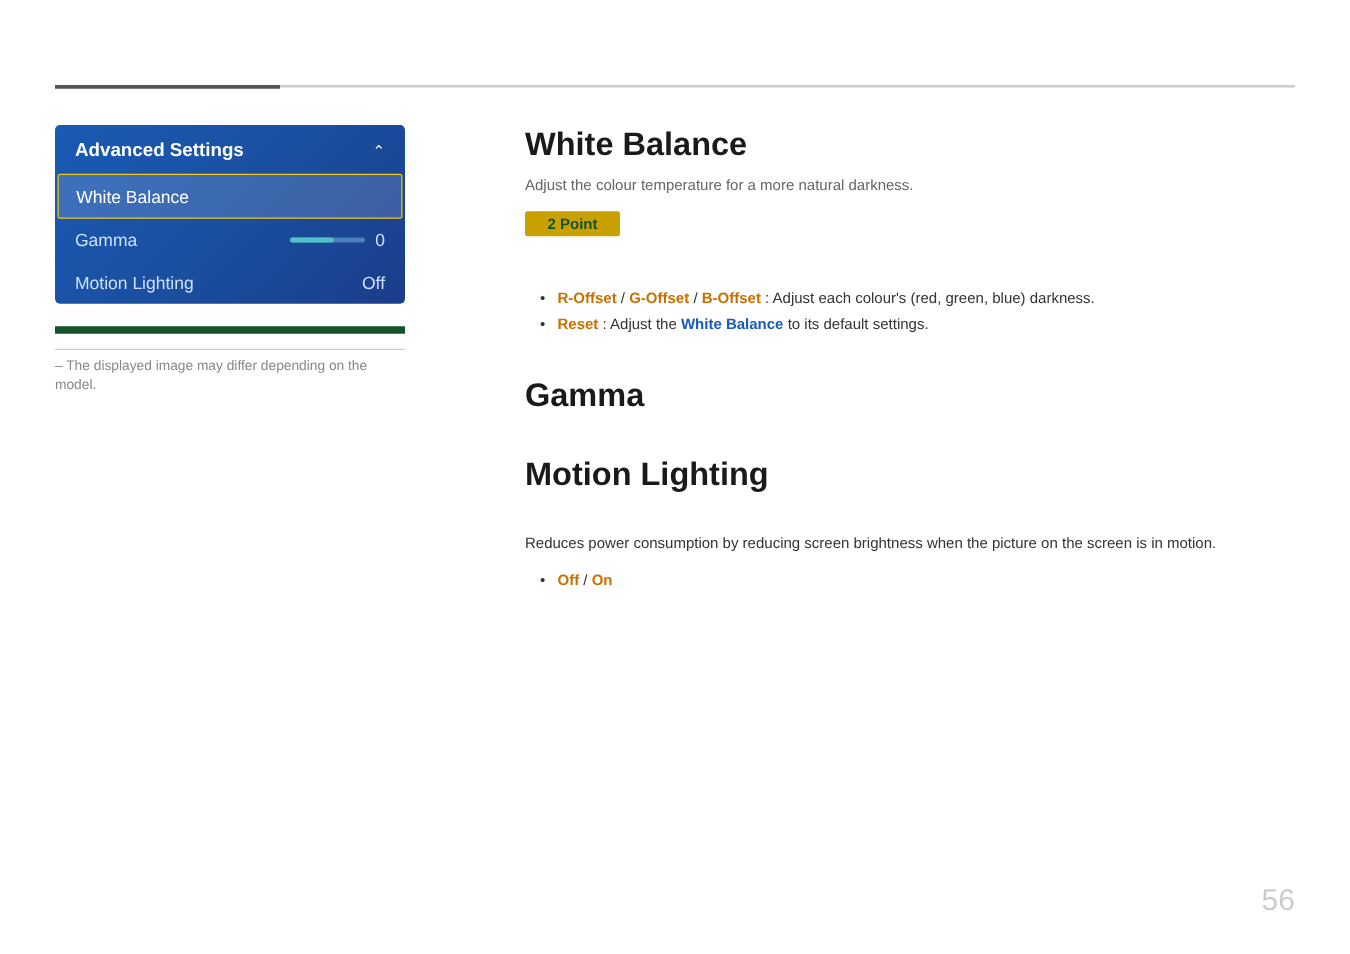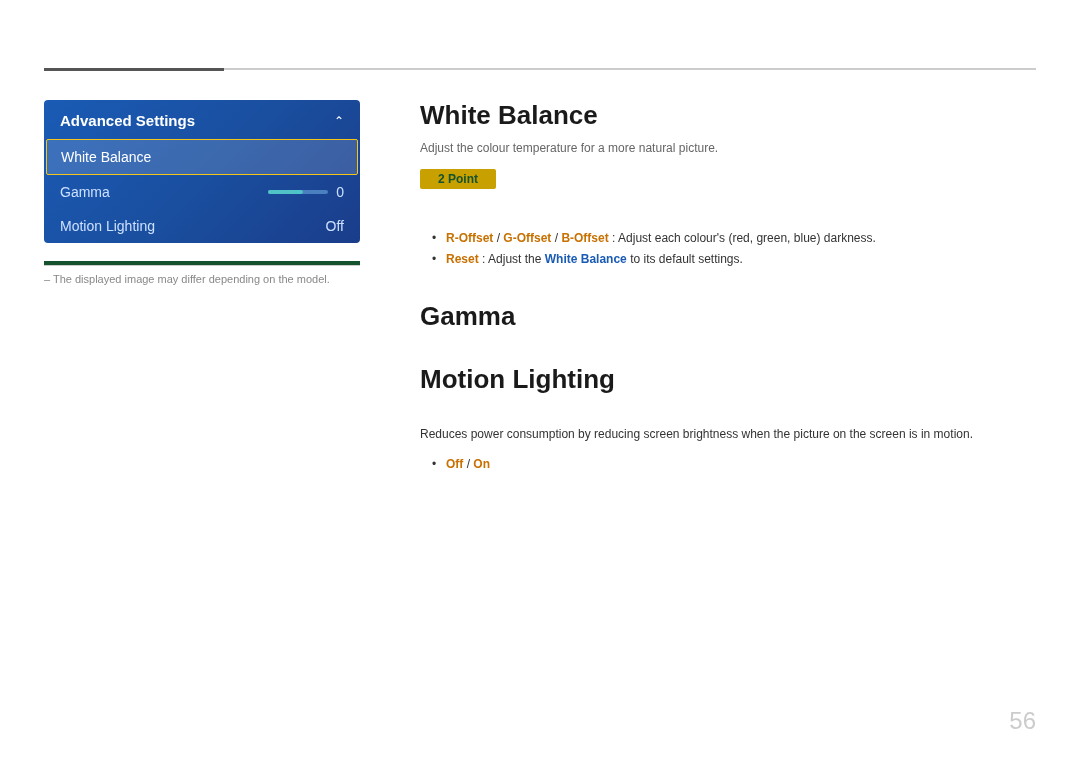--- a/index.html
+++ b/index.html
@@ -30,21 +30,21 @@
       width: 180px;
       height: 3px;
       background: #555555;
     }
 
     
     .sidebar {
       position: absolute;
       top: 100px;
       left: 44px;
-      width: 316px;
+      width: 280px;
     }
 
     .sidebar-panel {
       background: linear-gradient(135deg, #1a5bb5 0%, #1a4fa0 50%, #1a3d8a 100%);
       border-radius: 4px;
       padding: 0;
       overflow: hidden;
     }
 
     .sidebar-header {
@@ -114,22 +114,22 @@
     }
 
     .sidebar-item.motion-item {
       display: flex;
       align-items: center;
       justify-content: space-between;
     }
 
     .sidebar-note {
       margin-top: 18px;
-      padding-top: 0;
-      border-top: 4px solid #14532d;
+      padding-top: 12px;
+      border-top: 6px solid #14532d;
     }
 
     .sidebar-note-text {
       font-size: 11px;
       color: #888888;
       line-height: 1.4;
     }
 
     
     .main-content {
@@ -271,21 +271,21 @@
   <div class="sidebar-note">
     <div class="divider-line"></div>
     <p class="sidebar-note-text">– The displayed image may differ depending on the model.</p>
   </div>
 </div>
 
 <div class="main-content">
 
   <div class="section">
     <h1 class="section-title">White Balance</h1>
-    <p class="section-desc">Adjust the colour temperature for a more natural picture.</p>
+    <p class="section-desc">Adjust the colour temperature for a more natural darkness.</p>
     <div class="badge-2point">2 Point</div>
     <ul class="bullet-list">
       <li>
         <span class="link-orange">R-Offset</span>
         <span> / </span>
         <span class="link-orange">G-Offset</span>
         <span> / </span>
         <span class="link-orange">B-Offset</span>
         <span>: Adjust each colour's (red, green, blue) darkness.</span>
       </li>

